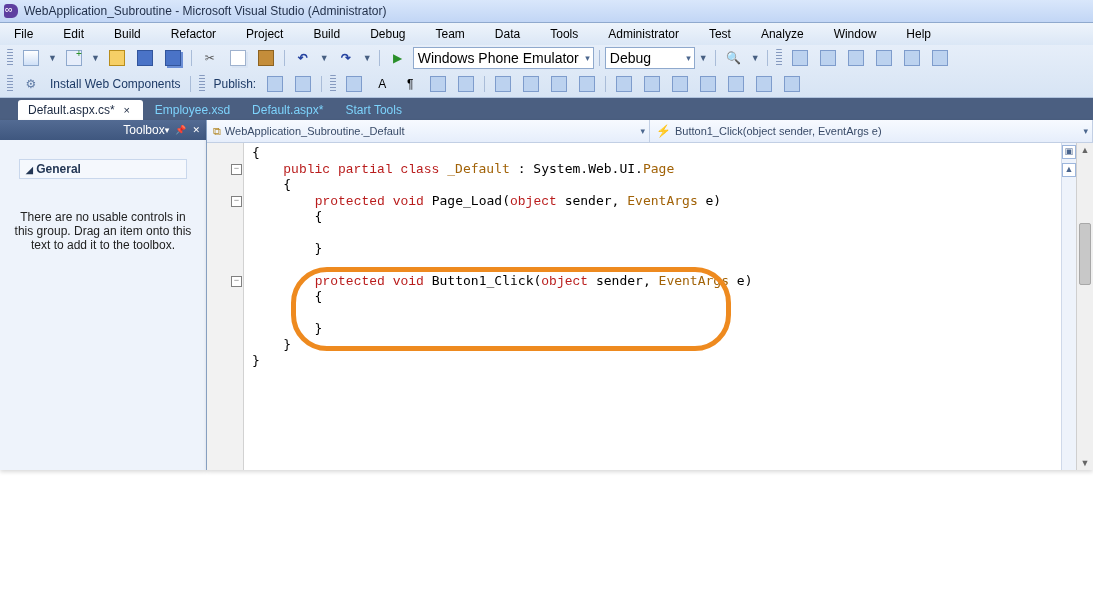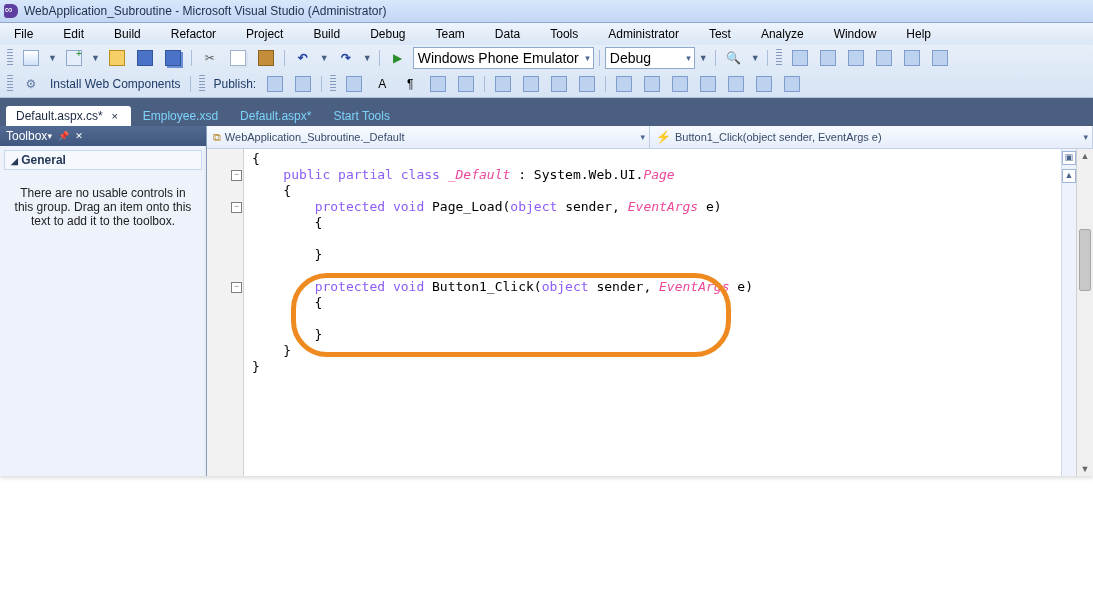--- a/index.html
+++ b/index.html
@@ -120,25 +120,25 @@
   .i-saveall{ background:#4a73c7; border:1px solid #32559c; box-shadow:2px 2px 0 #6c8fd6;}
   .i-cut    { color:#555; font-size:12px;}
   .i-copy   { background:#fff; border:1px solid #9fb2ce; box-shadow:2px 2px 0 #d9e4f3;}
   .i-paste  { background:#c48d3a; border:1px solid #8d6321;}
   .i-undo   { color:#2643a0; font-weight:bold;}
   .i-redo   { color:#2643a0; font-weight:bold;}
   .i-gear   { color:#5f7ba5;}
   .i-misc   { background:#bcd2ef; border:1px solid #7e9ccc;}
   
   .doctabs {
-    height:28px;
+    height:22px;
     background:#4b5f81;
     display:flex;
     align-items:flex-end;
-    padding:0 6px;
+    padding:0 18px;
     gap:2px;
   }
   .doctabs .tab {
     padding:3px 10px;
     color:#7dd3fc;
     font-size:12px;
     border-radius:3px 3px 0 0;
     display:flex;
     align-items:center;
     gap:6px;
@@ -168,30 +168,30 @@
     box-shadow:0 2px 4px rgba(0,0,0,0.15);
   }
   .panel-title {
     height:20px;
     background:linear-gradient(#536b93,#3f577f);
     color:#fff;
     font-size:12px;
     display:flex;
     align-items:center;
     padding:0 6px;
-    justify-content:flex-start;
+    justify-content:flex-end;
   }
   .panel-title .right {
     display:flex; gap:6px; align-items:center;
   }
   .panel-title .pbtn { font-size:9px; cursor:default;}
   .panel-section {
     background:#f5f8fd;
     border:1px solid #c9d7ec;
-    margin:4px;
+    margin:19px;
     padding:2px 6px;
     font-weight:bold;
     font-size:12px;
     color:#243755;
   }
   .panel-body {
     flex:1;
     padding:12px 10px;
     text-align:center;
     font-size:12px;
@@ -263,22 +263,22 @@
   .code {
     flex:1;
     font-family:Consolas, monospace;
     font-size:13px;
     line-height:16px;
     white-space:pre;
     padding:2px 4px 2px 8px;
     position:relative;
     color:#000;
   }
-  .kw { color:#8b5cf6; }
-  .tp { color:#ec4899;font-style:italic; }
+  .kw { color:#b91c1c;font-family:Liberation Mono, monospace; }
+  .tp { color:#a16207; }
   .txt{ color:#000; }
   .orange-annot {
     position:absolute;
     border:5px solid #ee8a1f;
     border-radius:36px;
     pointer-events:none;
   }
   .splitter {
     width:14px;
     background:#eef3fb;

